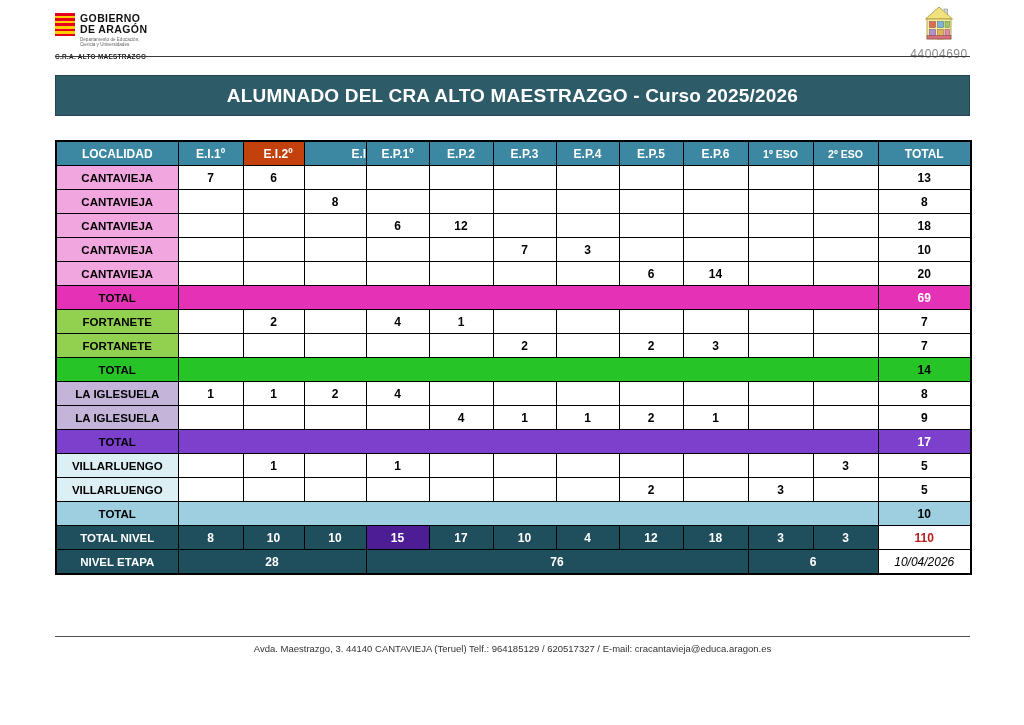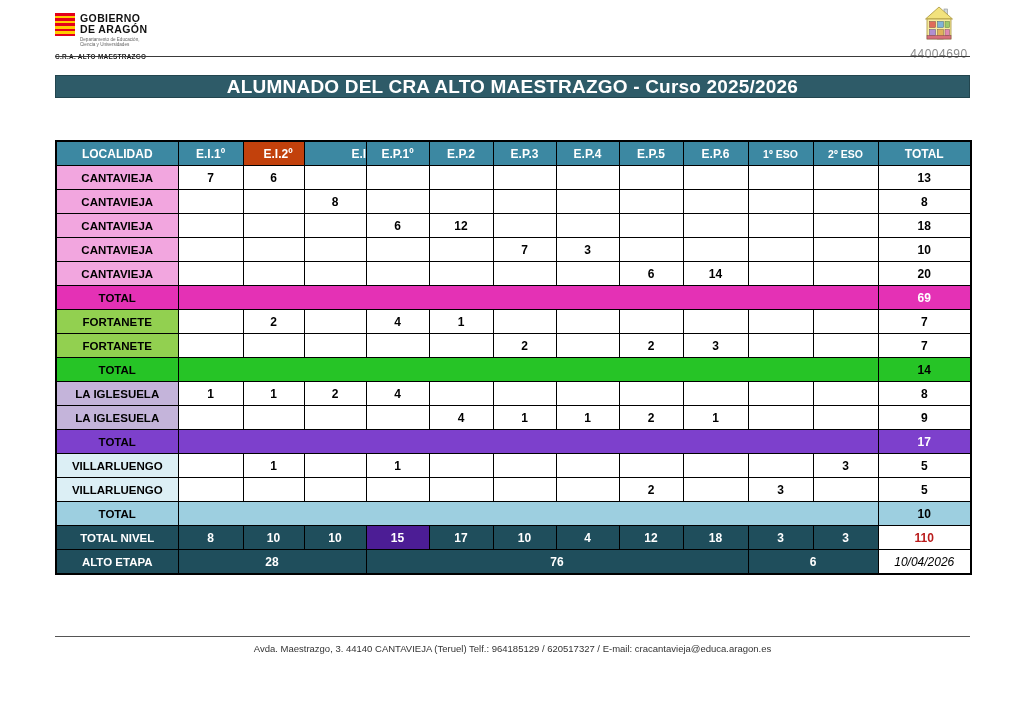--- a/index.html
+++ b/index.html
@@ -15,21 +15,21 @@
     background:repeating-linear-gradient(180deg,#e3001b 0 2.6px,#ffcc00 2.6px 5.2px);
   }
   .gov-name{font-weight:bold;font-size:10.5px;line-height:11px;letter-spacing:.4px;color:#111;}
   .gov-dept{font-size:4.6px;color:#666;line-height:5.4px;margin-top:2px;white-space:pre-line;}
   .gov-school{font-weight:bold;font-size:6.4px;color:#1a1a1a;margin-top:5px;letter-spacing:.3px;}
   .school-logo-block{position:absolute;left:903px;top:6px;width:72px;text-align:center;}
   .school-code{font-size:12px;color:#8a8a8a;margin-top:1px;letter-spacing:.5px;}
   .top-rule{position:absolute;left:55px;top:56px;width:915px;border-top:1.6px solid #3a3a3a;}
   
   .title-bar{
-    position:absolute;left:55px;top:75px;width:915px;height:23px;
+    position:absolute;left:55px;top:75px;width:915px;height:41px;
     display:flex;align-items:center;justify-content:center;
     color:#fff;font-weight:bold;font-size:19px;letter-spacing:.2px;
     border:1px solid #22454e;box-sizing:border-box;
   }
   
   .tbl-wrap{position:absolute;left:55px;top:140px;}
   table{border-collapse:collapse;table-layout:fixed;width:915px;border:2px solid #000;}
   th,td{
     border:1px solid #000;height:23px;padding:0 2px;
     text-align:center;vertical-align:middle;
@@ -317,21 +317,21 @@
             <td class="dark" style="background: rgb(31, 78, 92);">17</td>
             <td class="dark" style="background: rgb(31, 78, 92);">10</td>
             <td class="dark" style="background: rgb(31, 78, 92);">4</td>
             <td class="dark" style="background: rgb(31, 78, 92);">12</td>
             <td class="dark" style="background: rgb(31, 78, 92);">18</td>
             <td class="dark" style="background: rgb(31, 78, 92);">3</td>
             <td class="dark" style="background: rgb(31, 78, 92);">3</td>
             <td class="grand">110</td>
           </tr>
           <tr>
-            <td class="lbl dark" style="background: rgb(31, 78, 92);">ALTO ETAPA</td>
+            <td class="lbl dark" style="background: rgb(31, 78, 92);">NIVEL ETAPA</td>
             <td class="dark" colspan="3" style="background: rgb(31, 78, 92);">28</td>
             <td class="dark" colspan="6" style="background: rgb(31, 78, 92);">76</td>
             <td class="dark" colspan="2" style="background: rgb(31, 78, 92);">6</td>
             <td class="date">10/04/2026</td>
           </tr>
         </tbody>
     </table>
   </div>
 
   <div class="footer">Avda. Maestrazgo, 3. 44140 CANTAVIEJA (Teruel) Telf.: 964185129 / 620517327 / E-mail: cracantavieja@educa.aragon.es</div>

